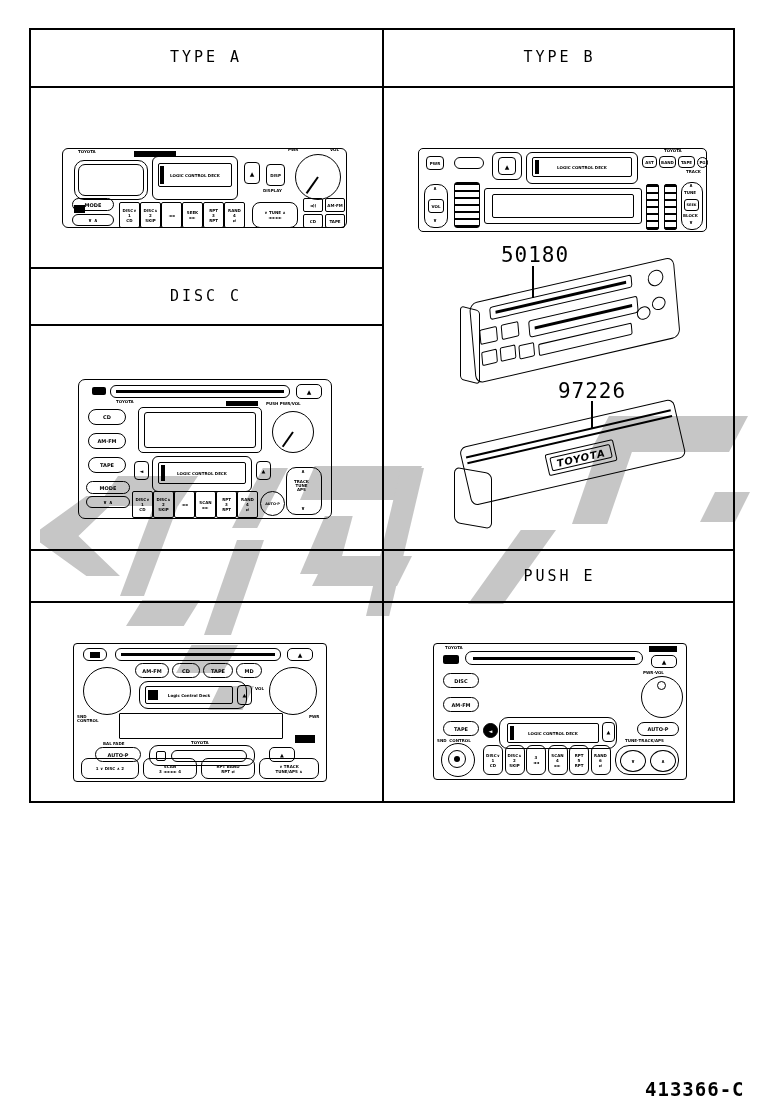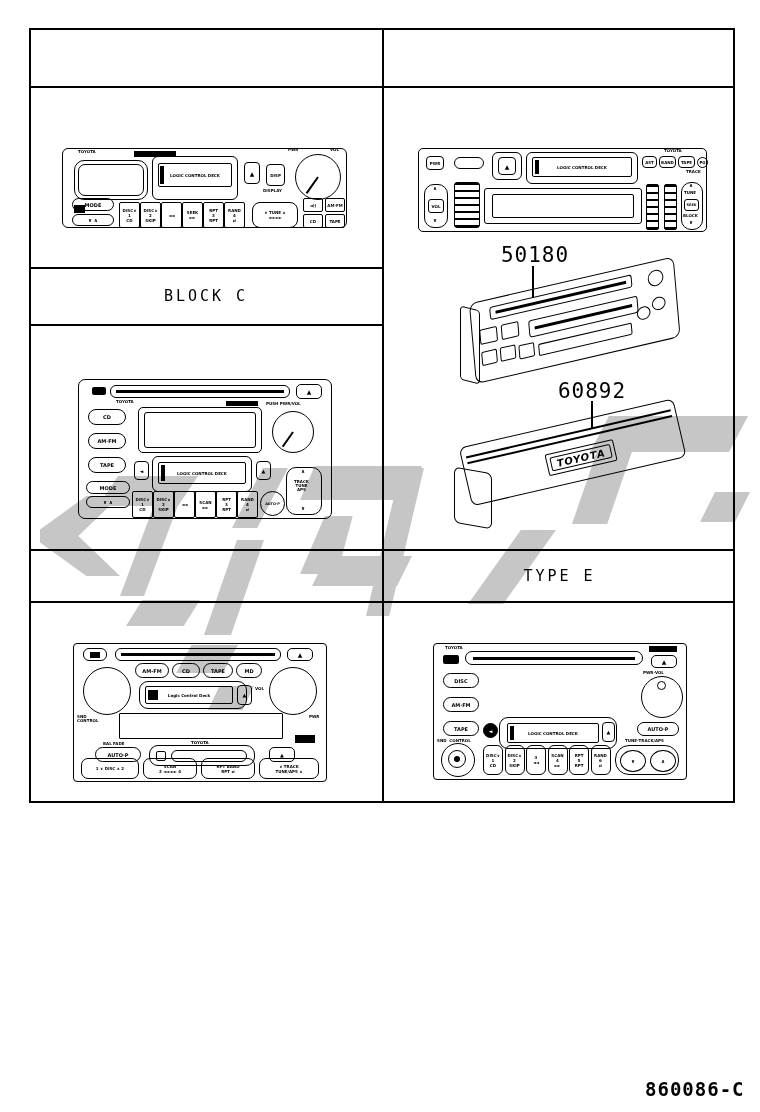--- a/index.html
+++ b/index.html
@@ -48,26 +48,28 @@
   <div class="wm" style="left:208px;top:686px;width:46px;height:24px;clip-path:polygon(25% 0,100% 0,75% 100%,0 100%);"></div>
 
   <div class="abs" style="left:29px;top:28px;width:706px;height:775px;border:2px solid #000;box-sizing:border-box;"></div>
   <div class="ln" style="left:382px;top:28px;width:2px;height:775px;"></div>
   <div class="ln" style="left:29px;top:86px;width:706px;height:2px;"></div>
   <div class="ln" style="left:29px;top:267px;width:354px;height:2px;"></div>
   <div class="ln" style="left:29px;top:324px;width:354px;height:2px;"></div>
   <div class="ln" style="left:29px;top:549px;width:706px;height:2px;"></div>
   <div class="ln" style="left:29px;top:601px;width:706px;height:2px;"></div>
 
-  <div class="hdr" style="left:29px;top:287px;width:354px;">BLOCK  C</div>
-  <div class="hdr" style="left:384px;top:567px;width:351px;">TYPE  E</div>
+  <div class="hdr" style="left:29px;top:48px;width:354px;">TYPE  A</div>
+  <div class="hdr" style="left:384px;top:48px;width:351px;">TYPE  B</div>
+  <div class="hdr" style="left:29px;top:287px;width:354px;">DISC  C</div>
+  <div class="hdr" style="left:384px;top:567px;width:351px;">PUSH  E</div>
 
   <div class="partno cen" style="left:495px;top:243px;width:80px;">50180</div>
   <div class="ln" style="left:532px;top:266px;width:2px;height:32px;"></div>
-  <div class="partno cen" style="left:552px;top:379px;width:80px;">60892</div>
+  <div class="partno cen" style="left:552px;top:379px;width:80px;">97226</div>
   <div class="ln" style="left:591px;top:401px;width:2px;height:27px;"></div>
 
   <div class="abs" style="left:62px;top:148px;width:285px;height:80px;">
     <div class="box" style="left:0;top:0;width:285px;height:80px;border-radius:6px;"></div>
     <div class="txt t3" style="left:16px;top:2px;">TOYOTA</div>
     <div class="abs dark" style="left:72px;top:3px;width:42px;height:6px;"></div>
     <div class="box" style="left:12px;top:12px;width:74px;height:40px;border-radius:10px;"></div>
     <div class="box" style="left:16px;top:16px;width:66px;height:32px;border-radius:7px;"></div>
     <div class="abs dark" style="left:12px;top:57px;width:11px;height:8px;"></div>
     <div class="box" style="left:90px;top:8px;width:86px;height:44px;border-radius:6px;"></div>
@@ -305,15 +307,15 @@
 RPT</div>
     <div class="box cen t3 pre" style="left:157.5px;top:102px;width:20px;height:30px;border-radius:6px;">RAND
 6
 ⇄</div>
     <div class="box" style="left:182px;top:102px;width:64px;height:30px;border-radius:14px;">
       <div class="box cen t4" style="left:4px;top:4px;width:26px;height:22px;border-radius:50%;">∨</div>
       <div class="box cen t4" style="left:34px;top:4px;width:26px;height:22px;border-radius:50%;">∧</div>
     </div>
   </div>
 
-  <div class="figno" style="left:645px;top:1078px;">860086-C</div>
+  <div class="figno" style="left:645px;top:1078px;">413366-C</div>
 
 </div>
 
 </body></html>

